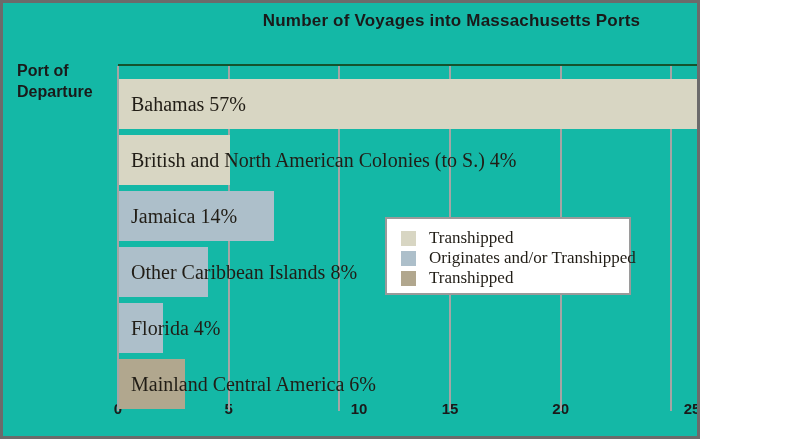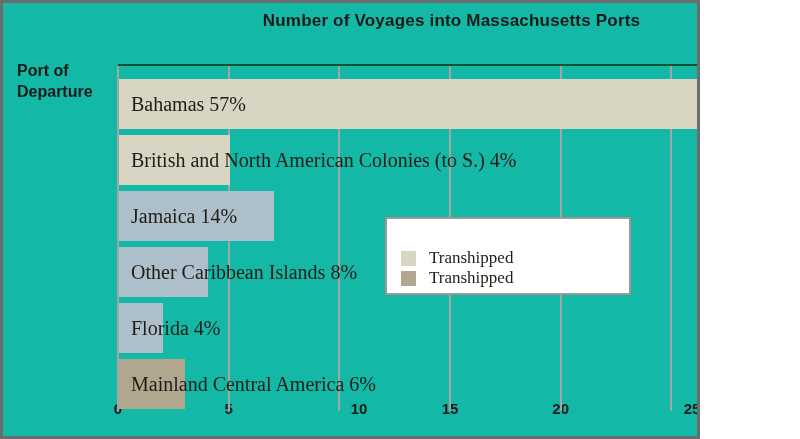--- a/index.html
+++ b/index.html
@@ -148,17 +148,21 @@
     <div class="x-tick-label" style="left: 557.667px;">20</div>
     <div class="x-tick-label" style="left: 689px;">25</div>
     <div class="x-tick-label" style="left: 779px;">30</div>
     <div id="x-axis"></div>
   <div class="legend" id="legend">
       <div class="legend-item">
         <span class="legend-swatch" style="background: rgb(216, 214, 195);"></span>
         <span class="legend-label">Transhipped</span>
       </div>
       <div class="legend-item">
+        <span class="legend-swatch" style="background: rgb(173, 191, 202);"></span>
+        <span class="legend-label">Originates and/or Transhipped</span>
+      </div>
+      <div class="legend-item">
         <span class="legend-swatch" style="background: rgb(177, 167, 142);"></span>
         <span class="legend-label">Transhipped</span>
       </div>
     </div>
 </div>
 
 </body></html>

